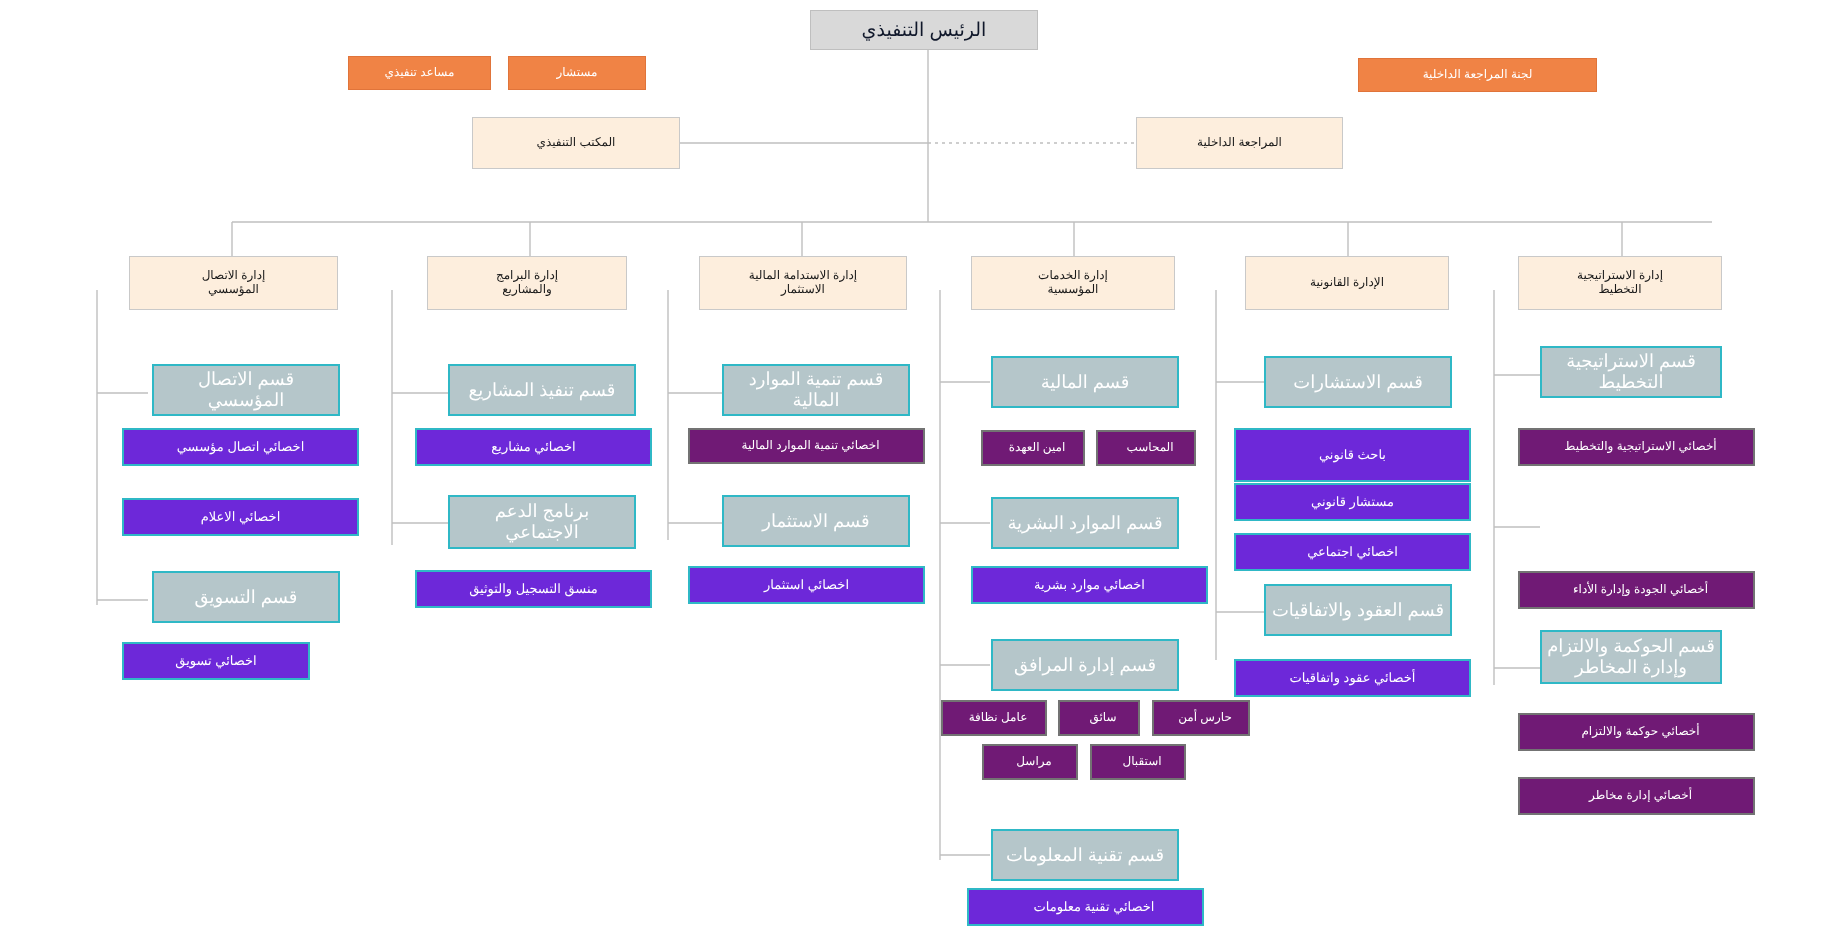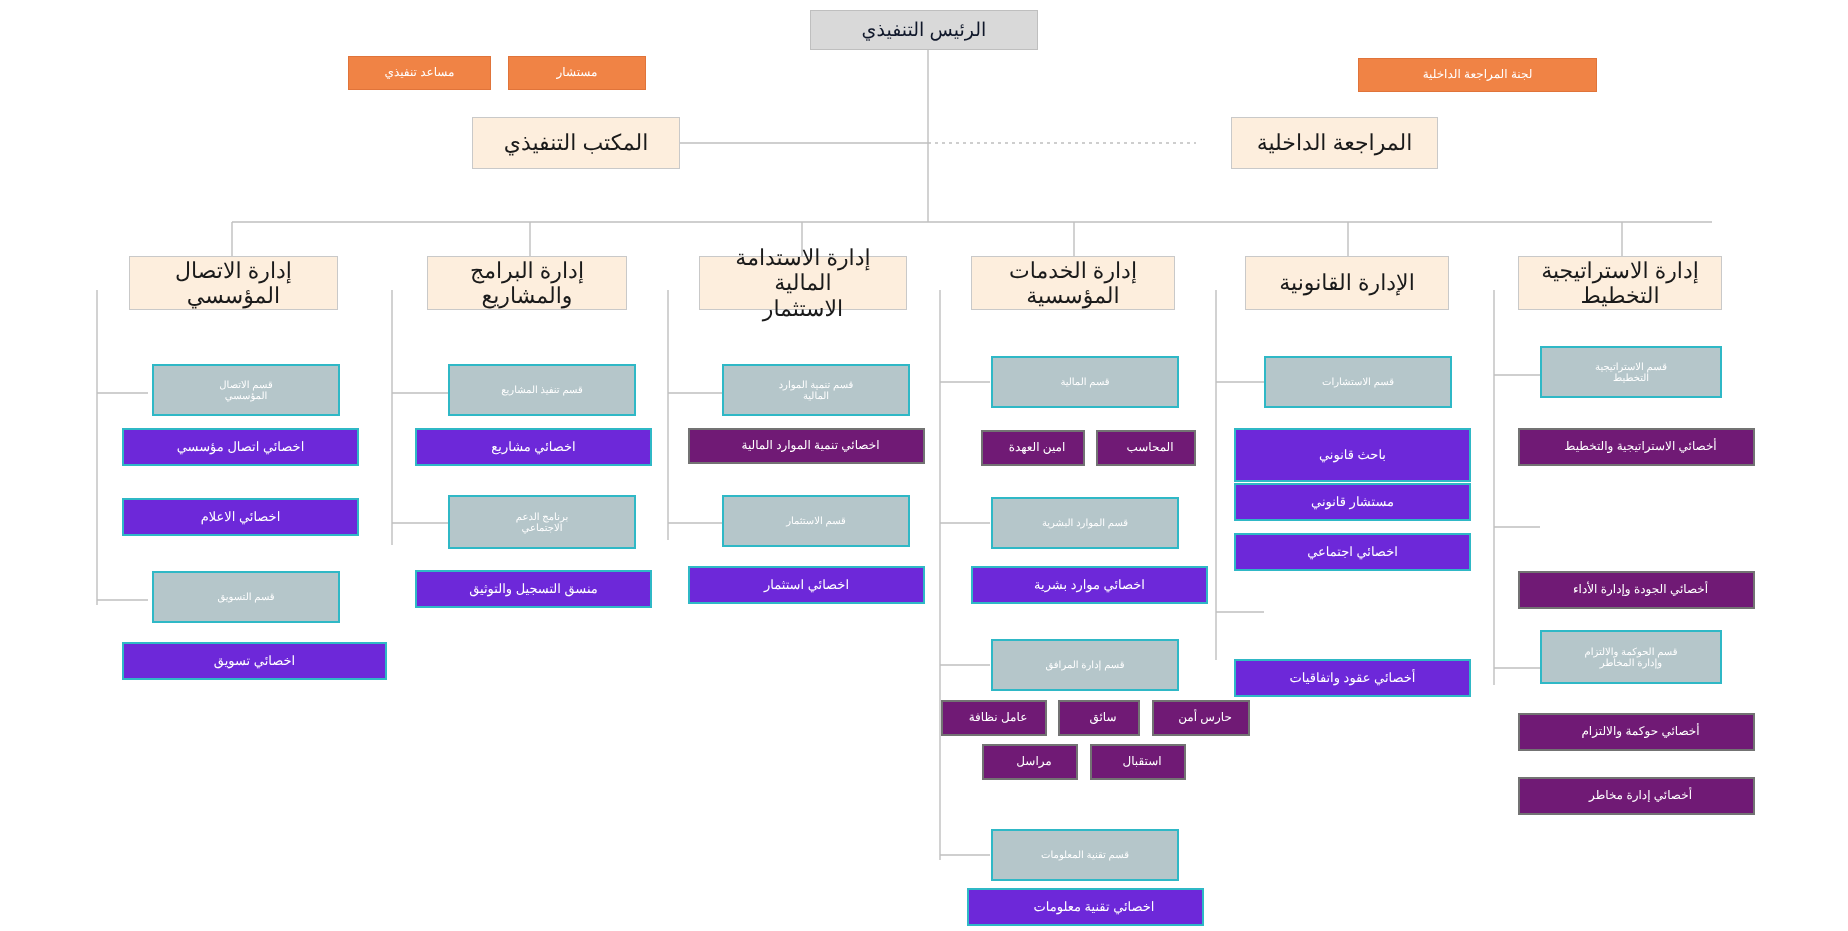--- a/index.html
+++ b/index.html
@@ -39,27 +39,27 @@
   .n-ceo {
     background: #d9d9d9;
     border: 1px solid #bfbfbf;
     color: #0f172a;
     font-size: 19px;
   }
   .n-cream {
     background: #fdeedd;
     border: 1px solid #c9c9c9;
     color: #1a1a1a;
-    font-size: 22px;
+    font-size: 12px;
   }
   .n-gray {
     background: #b5c6ca;
     border: 2px solid #2fb8c6;
     color: #ffffff;
-    font-size: 10px;
+    font-size: 18px;
   }
   .n-orange {
     background: #6d28d9;
     border: 2px solid #2fb8c6;
     color: #ffffff;
     font-size: 13px;
   }
   .n-orange-sm {
     background: #701a75;
     border: 2px solid #737373;
@@ -129,21 +129,21 @@
   <div class="node n-ceo" style="left:810px; top:10px; width:228px; height:40px;">الرئيس التنفيذي</div>
 
   <div class="node n-orange-top" style="left:348px; top:56px; width:143px; height:34px;">مساعد تنفيذي</div>
 
   <div class="node n-orange-top" style="left:508px; top:56px; width:138px; height:34px;">مستشار</div>
 
   <div class="node n-orange-top" style="left:1358px; top:58px; width:239px; height:34px;">لجنة المراجعة الداخلية</div>
 
   <div class="node n-cream" style="left:472px; top:117px; width:208px; height:52px;">المكتب التنفيذي</div>
 
-  <div class="node n-cream" style="left:1231px; top:117px; width:207px; height:52px;">المراجعة الداخلية</div>
+  <div class="node n-cream" style="left:1136px; top:117px; width:207px; height:52px;">المراجعة الداخلية</div>
 
   <div class="node n-cream" style="left:129px; top:256px; width:209px; height:54px;">إدارة الاتصال
 المؤسسي</div>
 
   <div class="node n-cream" style="left:427px; top:256px; width:200px; height:54px;">إدارة البرامج
 والمشاريع</div>
 
   <div class="node n-cream" style="left:699px; top:256px; width:208px; height:54px;">إدارة الاستدامة المالية
 الاستثمار</div>
 
@@ -153,21 +153,21 @@
   <div class="node n-cream" style="left:1245px; top:256px; width:204px; height:54px;">الإدارة القانونية</div>
 
   <div class="node n-cream" style="left:1518px; top:256px; width:204px; height:54px;">إدارة الاستراتيجية
 التخطيط</div>
 
   <div class="node n-gray" style="left:152px; top:364px; width:188px; height:52px;">قسم الاتصال
 المؤسسي</div>
   <div class="node n-orange" style="left:122px; top:428px; width:237px; height:38px;">اخصائي اتصال مؤسسي</div>
   <div class="node n-orange" style="left:122px; top:498px; width:237px; height:38px;">اخصائي الاعلام</div>
   <div class="node n-gray" style="left:152px; top:571px; width:188px; height:52px;">قسم التسويق</div>
-  <div class="node n-orange" style="left:122px; top:642px; width:265px; height:38px;">اخصائي تسويق</div>
+  <div class="node n-orange" style="left:122px; top:642px; width:188px; height:38px;">اخصائي تسويق</div>
 
   <div class="node n-gray" style="left:448px; top:364px; width:188px; height:52px;">قسم تنفيذ المشاريع</div>
   <div class="node n-orange" style="left:415px; top:428px; width:237px; height:38px;">اخصائي مشاريع</div>
   <div class="node n-gray" style="left:448px; top:495px; width:188px; height:54px;">برنامج الدعم
 الاجتماعي</div>
   <div class="node n-orange" style="left:415px; top:570px; width:237px; height:38px;">منسق التسجيل والتوثيق</div>
 
   <div class="node n-gray" style="left:722px; top:364px; width:188px; height:52px;">قسم تنمية الموارد
 المالية</div>
   <div class="node n-orange-sm" style="left:688px; top:428px; width:237px; height:36px;">اخصائي تنمية الموارد المالية</div>
@@ -188,20 +188,21 @@
   <div class="node n-orange-sm" style="left:982px; top:744px; width:96px; height:36px;">مراسل</div>
   <div class="node n-orange-sm" style="left:1090px; top:744px; width:96px; height:36px;">استقبال</div>
 
   <div class="node n-gray" style="left:991px; top:829px; width:188px; height:52px;">قسم تقنية المعلومات</div>
   <div class="node n-orange" style="left:967px; top:888px; width:237px; height:38px;padding-left:21px;">اخصائي تقنية معلومات</div>
 
   <div class="node n-gray" style="left:1264px; top:356px; width:188px; height:52px;">قسم الاستشارات</div>
   <div class="node n-orange" style="left:1234px; top:428px; width:237px; height:54px;">باحث قانوني</div>
   <div class="node n-orange" style="left:1234px; top:483px; width:237px; height:38px;">مستشار قانوني</div>
   <div class="node n-orange" style="left:1234px; top:533px; width:237px; height:38px;">اخصائي اجتماعي</div>
+  <div class="node n-gray" style="left:1264px; top:584px; width:188px; height:52px;">قسم العقود والاتفاقيات</div>
   <div class="node n-orange" style="left:1234px; top:659px; width:237px; height:38px;">أخصائي عقود واتفاقيات</div>
 
   <div class="node n-gray" style="left:1540px; top:346px; width:182px; height:52px;">قسم الاستراتيجية
 التخطيط</div>
   <div class="node n-orange-sm" style="left:1518px; top:428px; width:237px; height:38px;">أخصائي الاستراتيجية والتخطيط</div>
   <div class="node n-orange-sm" style="left:1518px; top:571px; width:237px; height:38px;">أخصائي الجودة وإدارة الأداء</div>
   <div class="node n-gray" style="left:1540px; top:630px; width:182px; height:54px;">قسم الحوكمة والالتزام
 وإدارة المخاطر</div>
   <div class="node n-orange-sm" style="left:1518px; top:713px; width:237px; height:38px;">أخصائي حوكمة والالتزام</div>
   <div class="node n-orange-sm" style="left:1518px; top:777px; width:237px; height:38px;">أخصائي إدارة مخاطر</div>

